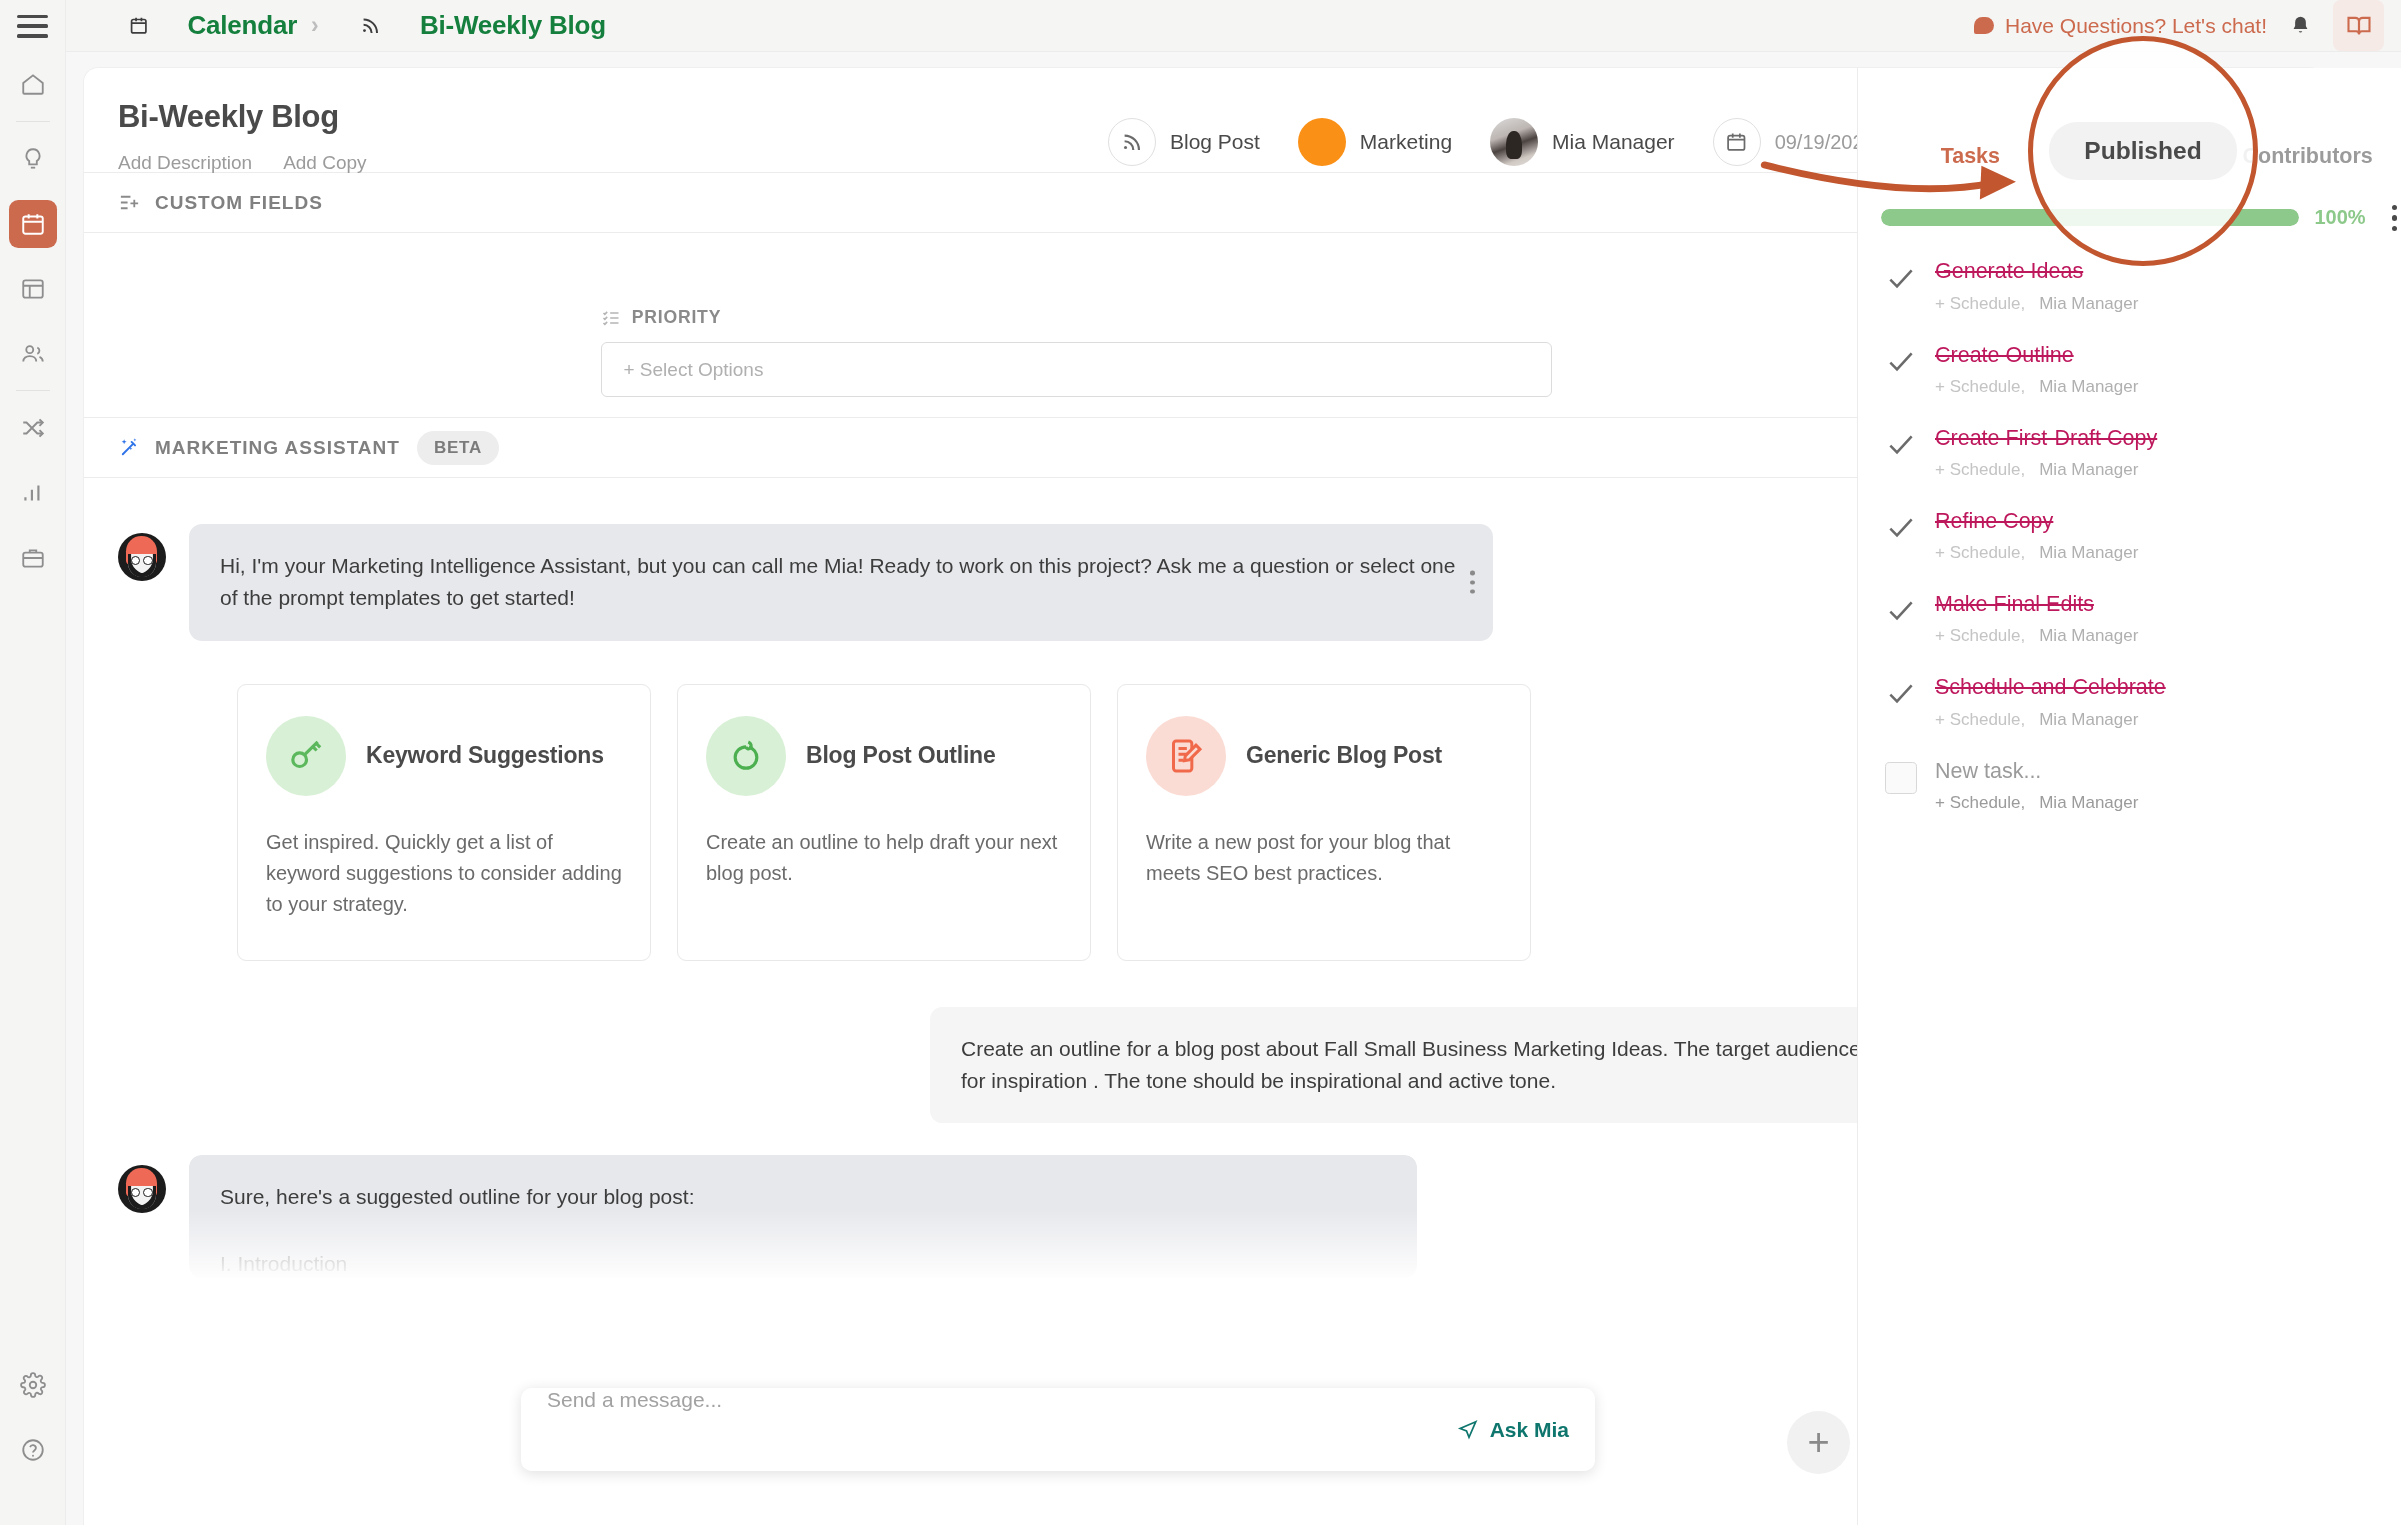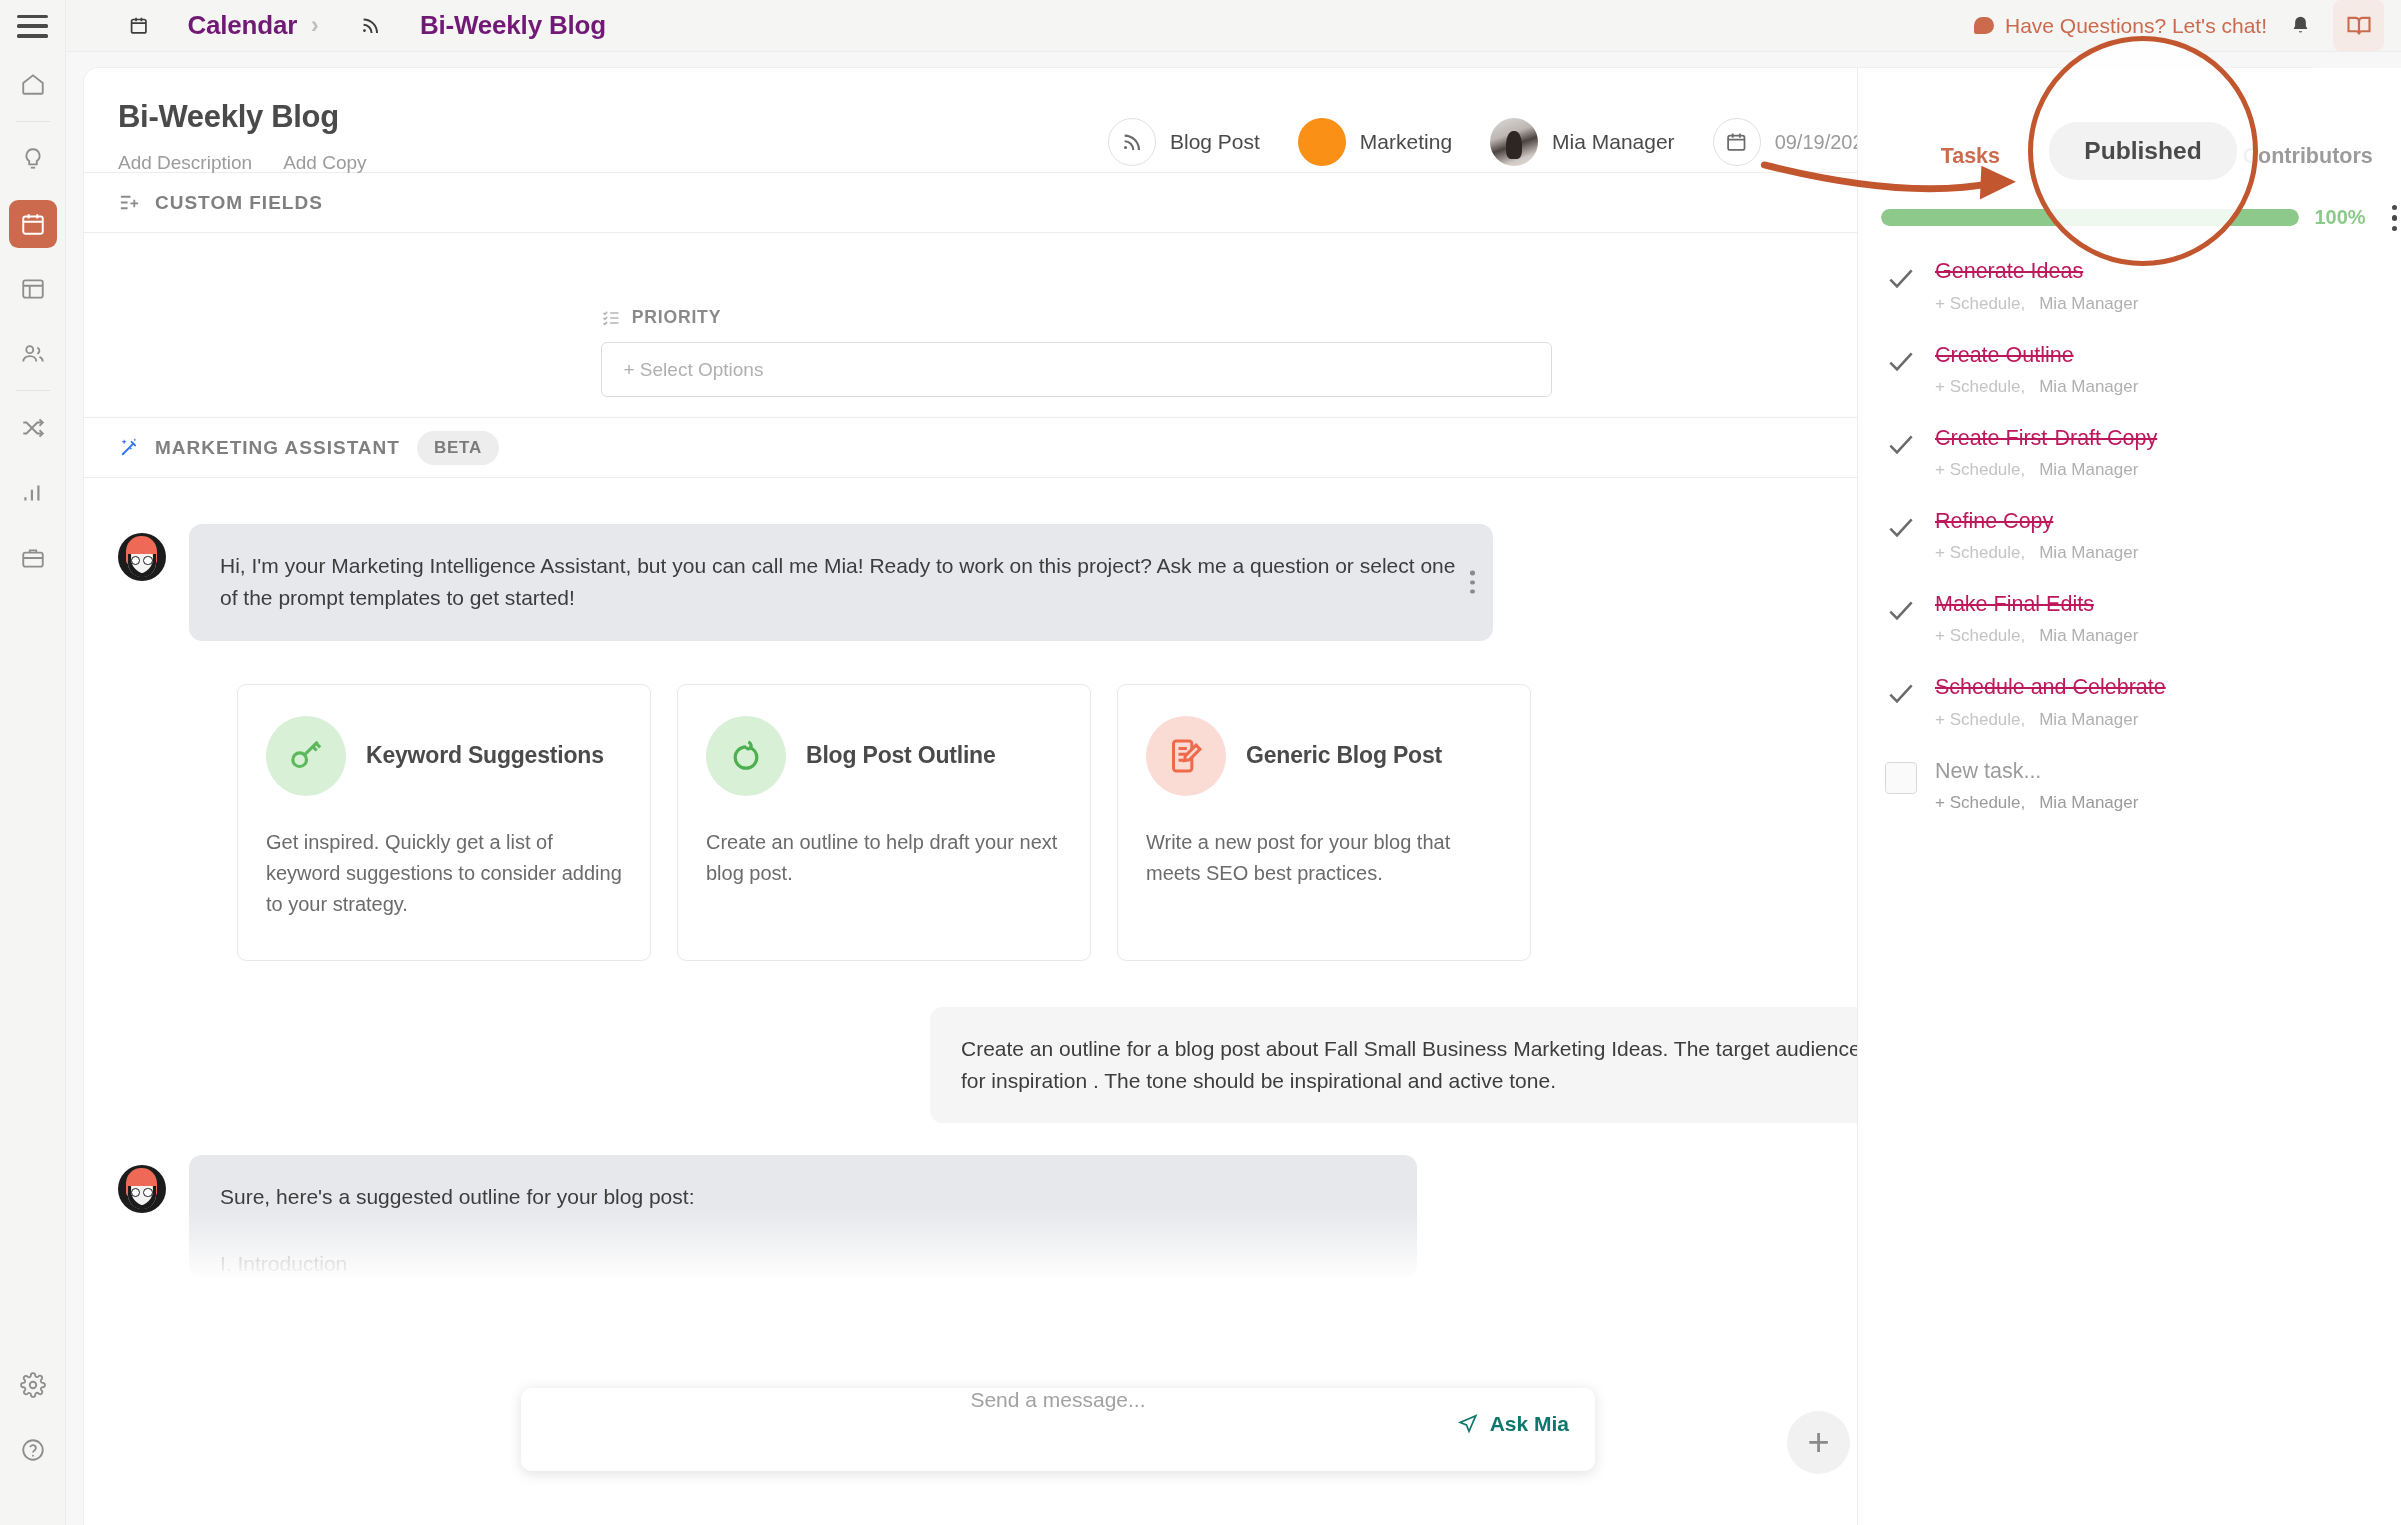--- a/index.html
+++ b/index.html
@@ -32,21 +32,21 @@
   .rail-bottom { padding-bottom: 43px; display:flex; flex-direction:column; align-items:center; }
 
   
   .topbar {
     position: absolute; left: 66px; top: 0; right: 0; height: 52px;
     background: #f5f5f4; display: flex; align-items: center;
     border-bottom: 0.8px solid #ececec;
   }
   .crumb { display: flex; align-items: center; gap: 10.7px; padding-left: 34px; }
   .crumb-item { display: flex; align-items: center; gap: 10px; }
-  .crumb-item span { font-size: 26px; font-weight: 700; color: #701a75; letter-spacing: -0.2px; margin-left: 28px; }
+  .crumb-item span { font-size: 26px; font-weight: 700; color: #15803d; letter-spacing: -0.2px; margin-left: 28px; }
   .crumb-item svg { width: 21.5px; height: 21.5px; color: #3d3d3d; display:block; }
   .crumb-sep { color: #bdbdbd; font-size: 23px; font-weight: 700; margin: 0 3.1px; }
   .topbar-right { margin-left: auto; display: flex; align-items: center; gap: 21.5px; padding-right: 17px; }
   .chat-link { display: flex; align-items: center; gap: 10.7px; color: #cc6a4e; font-size: 21px; }
   .chat-link .bubble { width: 20px; height: 17px; background: #cc6a4e; border-radius: 10px 10px 10px 2.3px; }
   .bell { color: #4a4a4a; }
   .bell svg { width: 23px; height: 26px; display:block; }
   .book-btn {
     width: 51px; height: 51px; background: #f6eae7; border-radius: 7.7px;
     display: flex; align-items: center; justify-content: center; color: #cc6a4e;
@@ -183,23 +183,22 @@
   }
   .bubble-ai-last p { font-size: 21px; line-height: 1.54; color: #3d3d3d; }
   .bubble-ai-last p.dim { margin-top: 34px; color: #8d8d8d; }
 
   
   .composer-wrap {
     position: absolute; left: 437px; bottom: 55px; width: 1074px;
   }
   .composer {
     background: #fff; border-radius: 10.7px; height: 83px;
-    box-shadow: 0 2.3px 14px rgba(0,0,0,0.12); display: flex; align-items: center;
+    box-shadow: 0 2.3px 14px rgba(0,0,0,0.12); display: flex; 
     padding: 0 26px;
-    flex-direction: column;
   }
   .composer .ph { font-size: 21px; color: #a2a2a2; }
   .ask-mia { margin-left: auto; display: flex; align-items: center; gap: 10.7px; color: #0f766e; font-size: 21px; font-weight: 700; }
   .ask-mia svg { width: 21.5px; height: 21.5px; display:block; }
   .fab {
     position: absolute; left: 1703px; bottom: 52px; width: 63px; height: 63px;
     border-radius: 50%; background: #f1f1f1; display: flex; align-items: center; justify-content: center;
     color: #8a8a8a; font-size: 38px; line-height: 0.8; font-weight: 300;
   }
 

